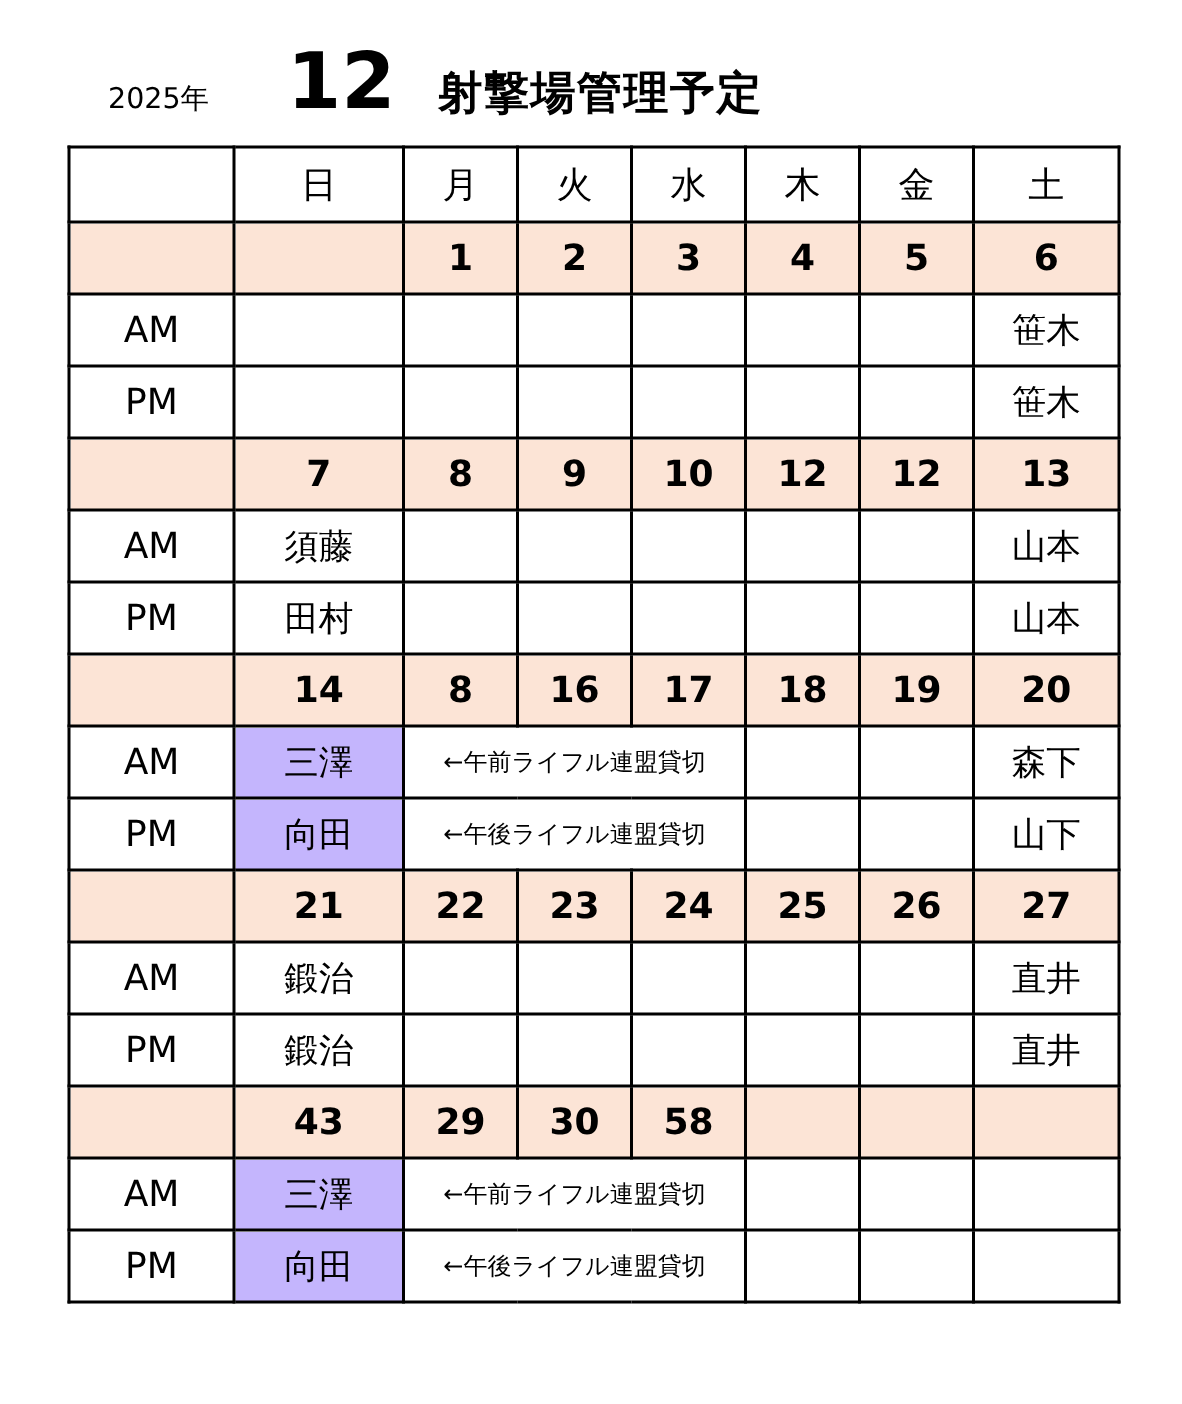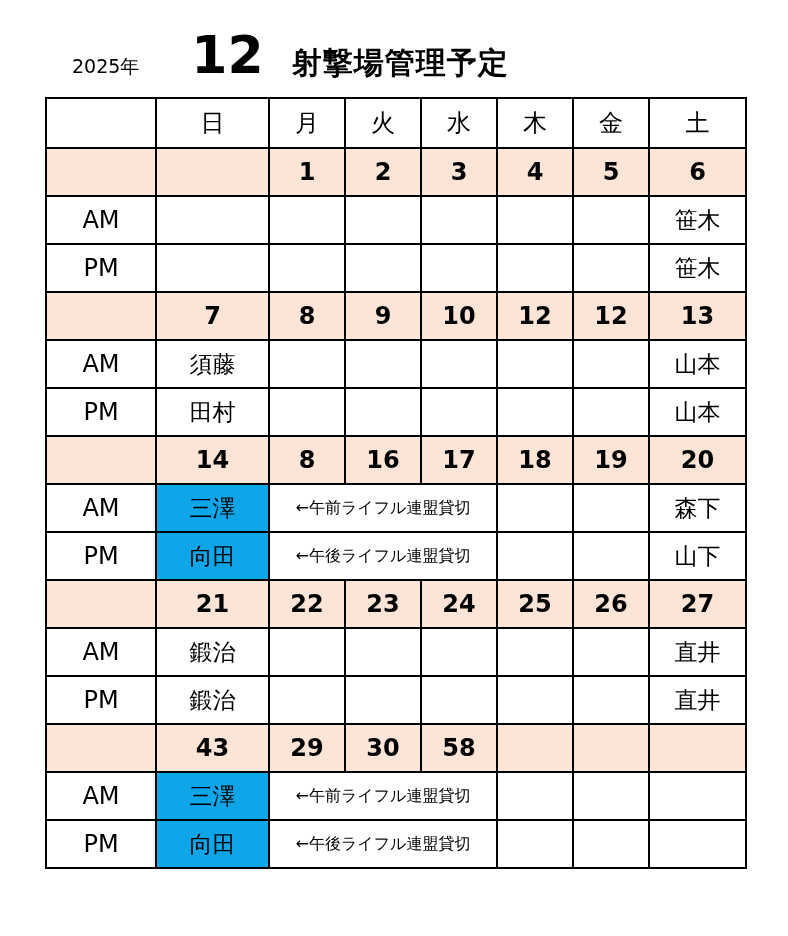--- a/index.html
+++ b/index.html
@@ -41,21 +41,21 @@
     padding: 0;
     overflow: hidden;
     white-space: nowrap;
   }
   tr.hdr     { height: 50px; }
   tr.r       { height: 48px; }
   td.dayhdr  { font-size: 24px; }
   tr.daterow td { background: #FCE4D6; font-weight: bold; font-size: 24px; }
   td.time    { font-size: 24px; }
   td.name    { font-size: 23px; }
-  td.gray    { background: #0ea5e9; }
+  td.gray    { background: #c4b5fd; }
   td.note    { font-size: 16px; text-align: left; padding-left: 12px; }
 </style>
 </head>
 <body>
 
 <div class="page">
 
   <div class="header-line">
     <span class="year">2025年</span>
     <span class="month">12</span>

